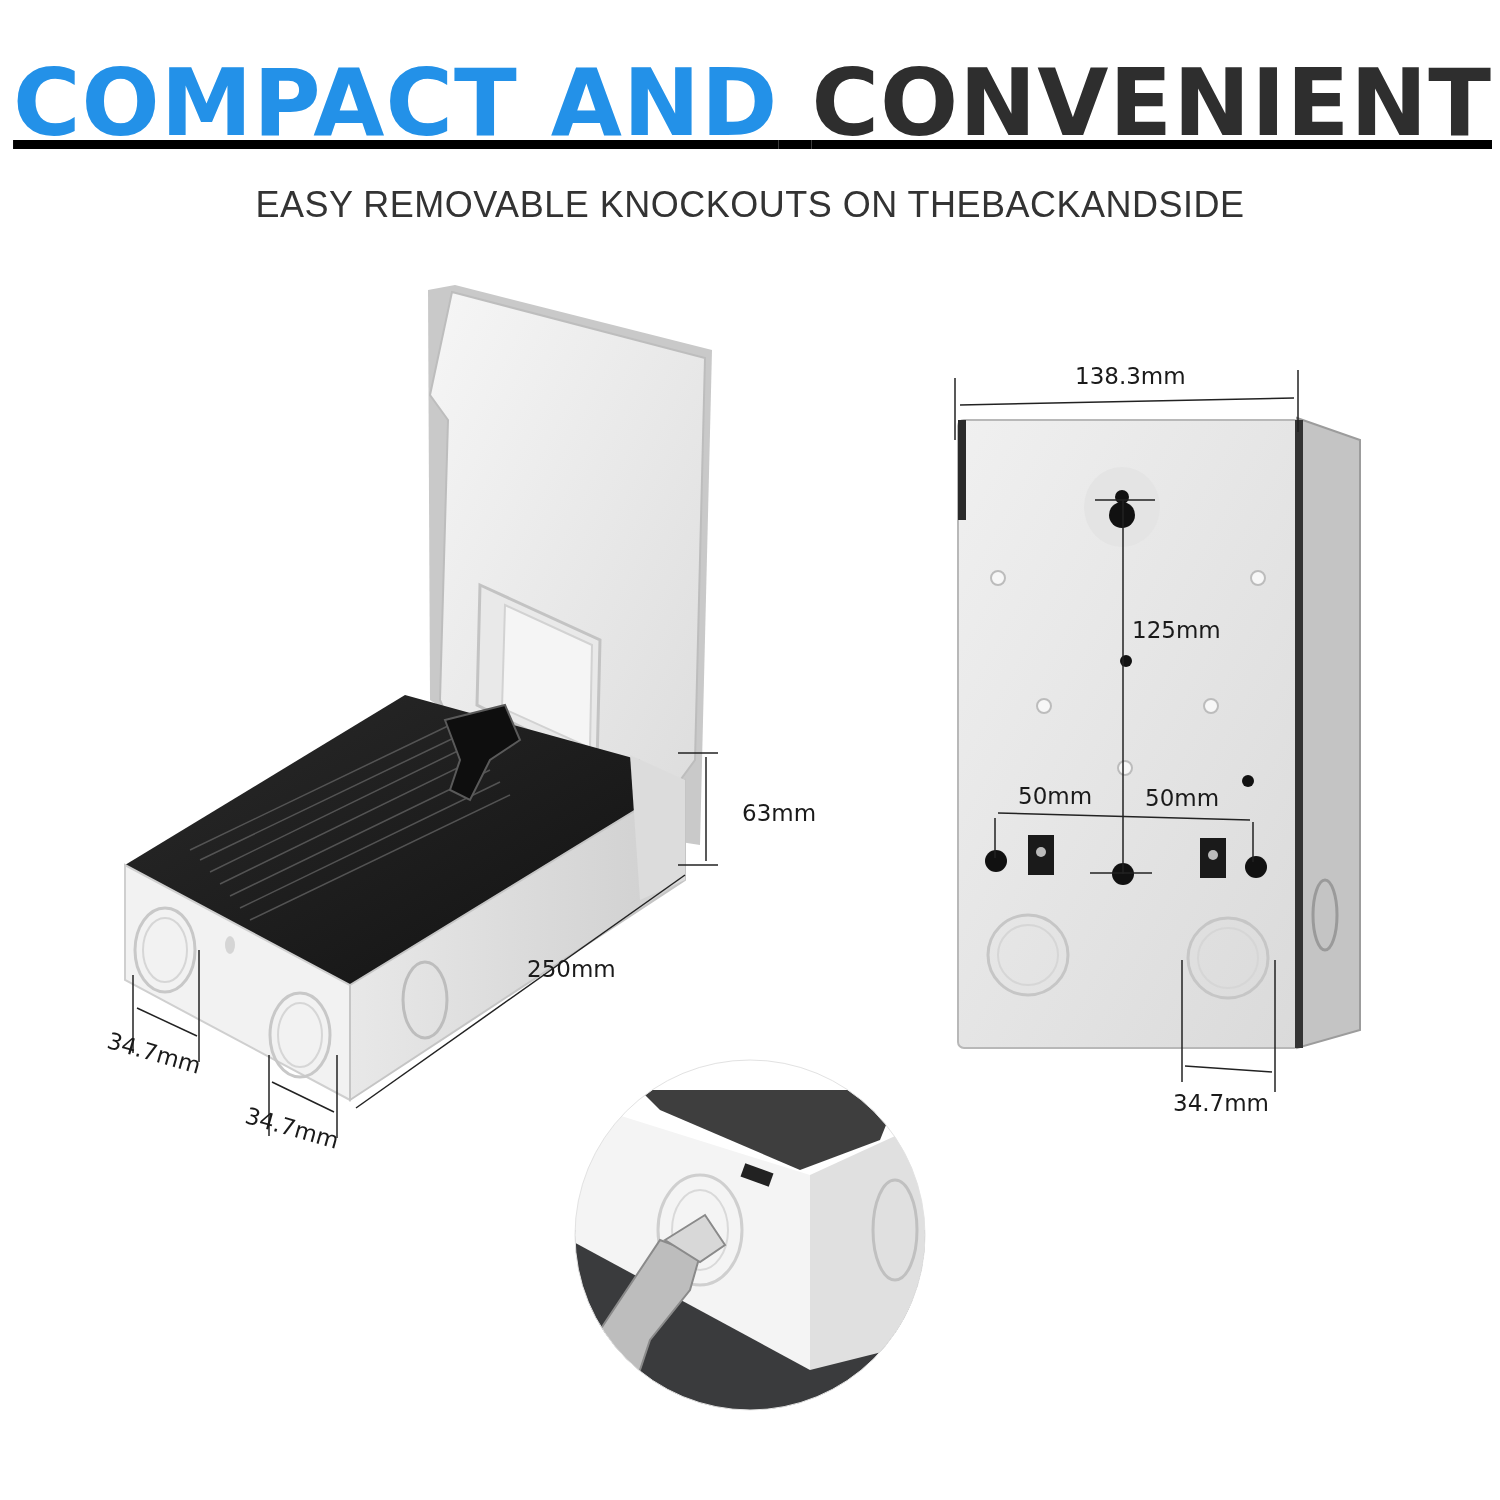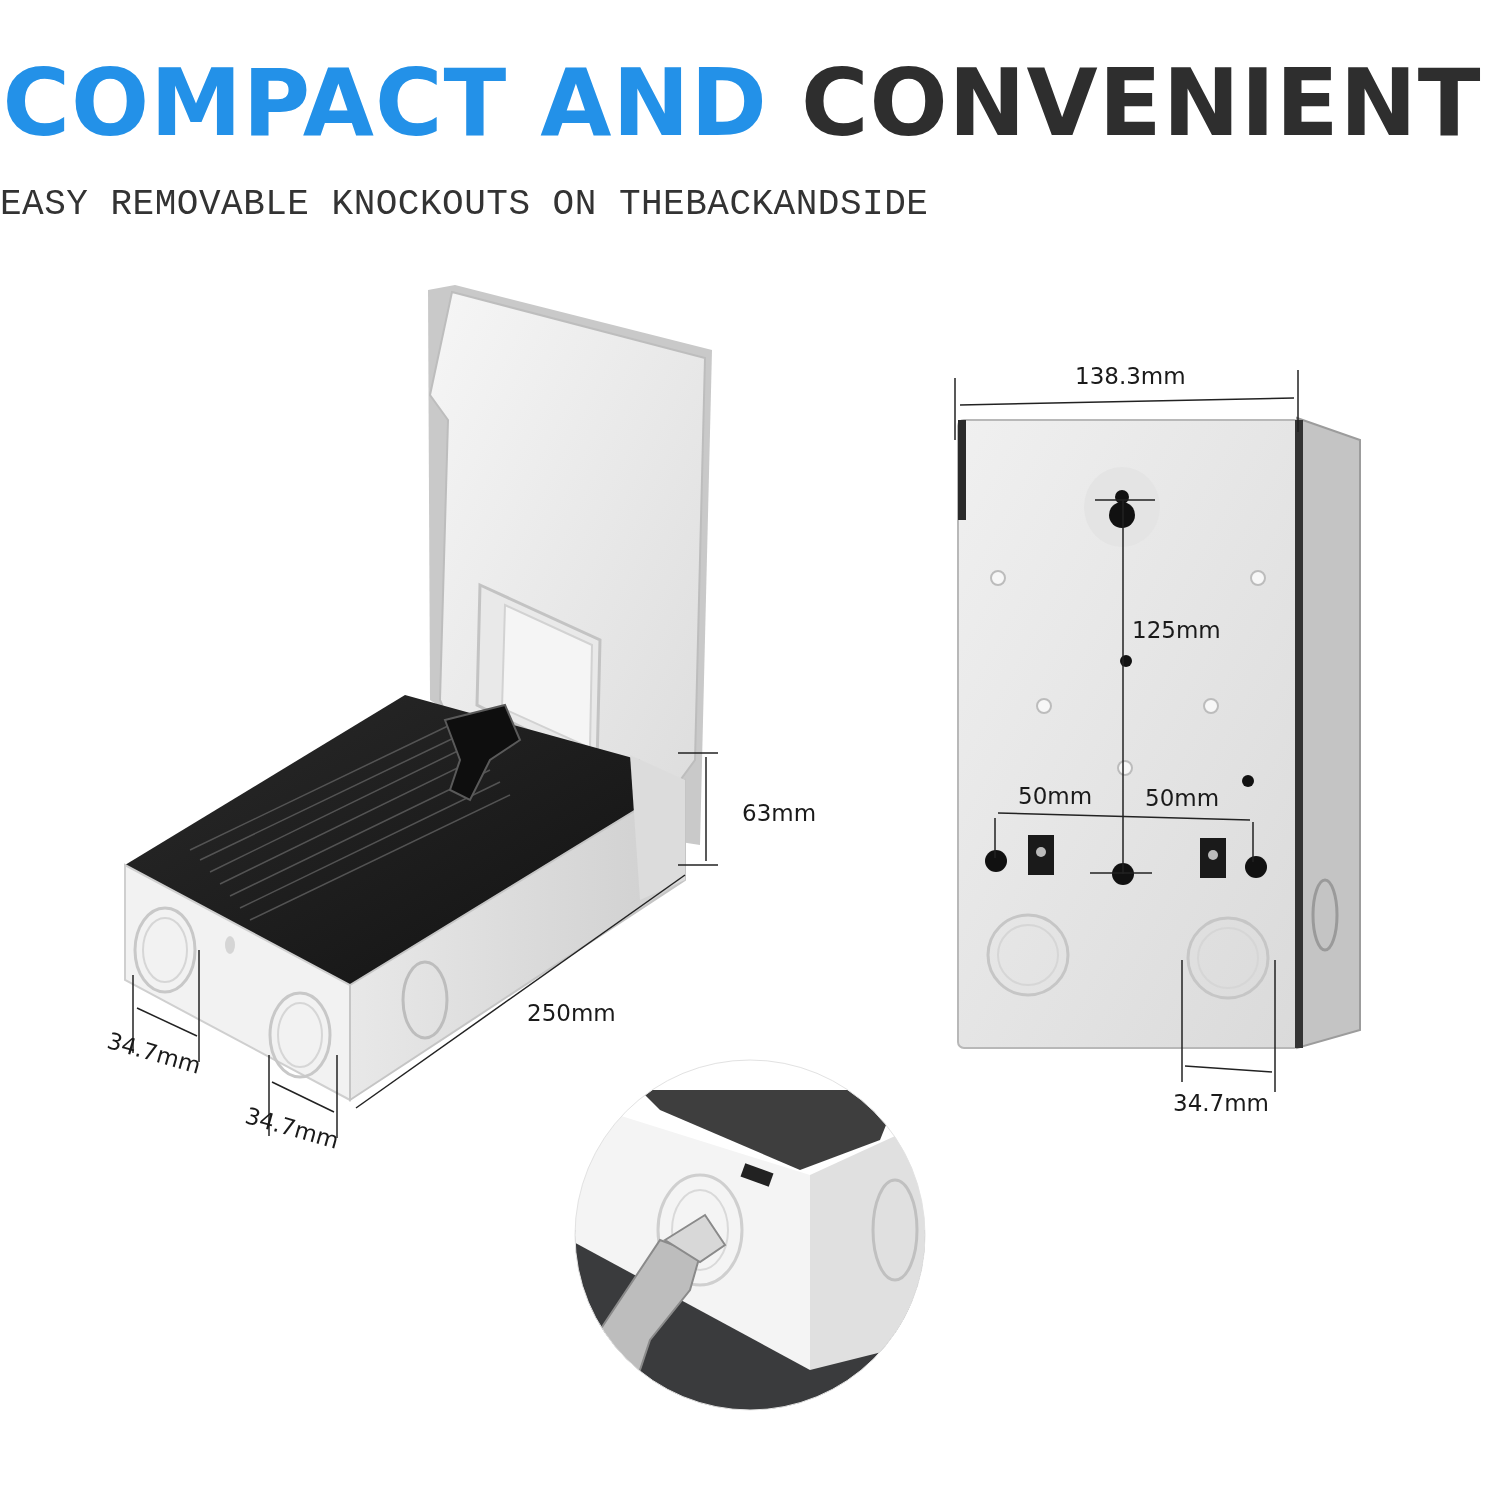--- a/index.html
+++ b/index.html
@@ -1,20 +1,20 @@
 <!DOCTYPE html>
 <html><head>
 <meta charset="utf-8">
 <style>
   html, body { margin: 0; padding: 0; background: #ffffff; }
   body { width: 1500px; height: 1500px; position: relative; overflow: hidden; font-family: "DejaVu Sans", "Liberation Sans", sans-serif; }
-  .headline { position: absolute; left: 0; right: 16px; top: 58px; text-align: center; font-size: 92px; font-weight: bold; letter-spacing: 1px; line-height: 1; }
+  .headline { position: absolute; left: 0; right: 8px; top: 58px; text-align: right; font-size: 92px; font-weight: bold; letter-spacing: 1px; line-height: 1; text-decoration: underline; }
   .headline .accent { color: #2391e8; }
   .headline .dark { color: #2e2e2e; }
-  .subhead { position: absolute; left: 0; right: 0; top: 184px; text-align: left; font-size: 36px; color: #333333; letter-spacing: 0.5px; font-family: Liberation Mono, monospace; }
+  .subhead { position: absolute; left: 0; right: 0; top: 184px; text-align: center; font-size: 36px; color: #333333; letter-spacing: 0.5px; font-family: Liberation Sans, sans-serif; }
   .illus { position: absolute; left: 0; top: 0; width: 1500px; height: 1500px; }
   .dim { position: absolute; font-size: 23px; color: #1a1a1a; white-space: nowrap; font-family: "DejaVu Sans", sans-serif; }
 </style>
 </head>
 <body>
 
 <div class="headline">
   <span class="accent">COMPACT AND</span>
   <span class="dark">CONVENIENT</span>
 </div>
@@ -145,21 +145,21 @@
     <ellipse cx="895" cy="1230" rx="22" ry="50" fill="none" stroke="#c0c0c0" stroke-width="3"></ellipse>
     <rect x="742" y="1168" width="30" height="14" fill="#222" transform="rotate(20 757 1175)"></rect>
 
     <path d="M600,1330 L660,1240 L700,1255 L690,1290 L650,1340 L630,1400 Z" fill="#bdbdbd" stroke="#8a8a8a" stroke-width="2"></path>
     <path d="M665,1240 L705,1215 L725,1245 L700,1262 Z" fill="#d8d8d8" stroke="#8a8a8a" stroke-width="2"></path>
   </g>
   <circle cx="750" cy="1235" r="175" fill="none" stroke="#e2e2e2" stroke-width="1"></circle>
 </svg>
 
 <div class="dim" style="left:716px; top:800px;margin-left:26px;">63mm</div>
-<div class="dim" style="left:527px; top:1000px;">250mm</div>
+<div class="dim" style="left:527px; top:956px;">250mm</div>
 <div class="dim" style="left:106px; top:1040px; transform: rotate(16deg);">34.7mm</div>
 <div class="dim" style="left:244px; top:1115px; transform: rotate(16deg);">34.7mm</div>
 
 <div class="dim" style="left:1075px; top:355px;margin-top:8px;">138.3mm</div>
 <div class="dim" style="left:1132px; top:617px;">125mm</div>
 <div class="dim" style="left:1018px; top:783px;">50mm</div>
 <div class="dim" style="left:1145px; top:785px;">50mm</div>
 <div class="dim" style="left:1173px; top:1090px;">34.7mm</div>
 
 </body></html>

